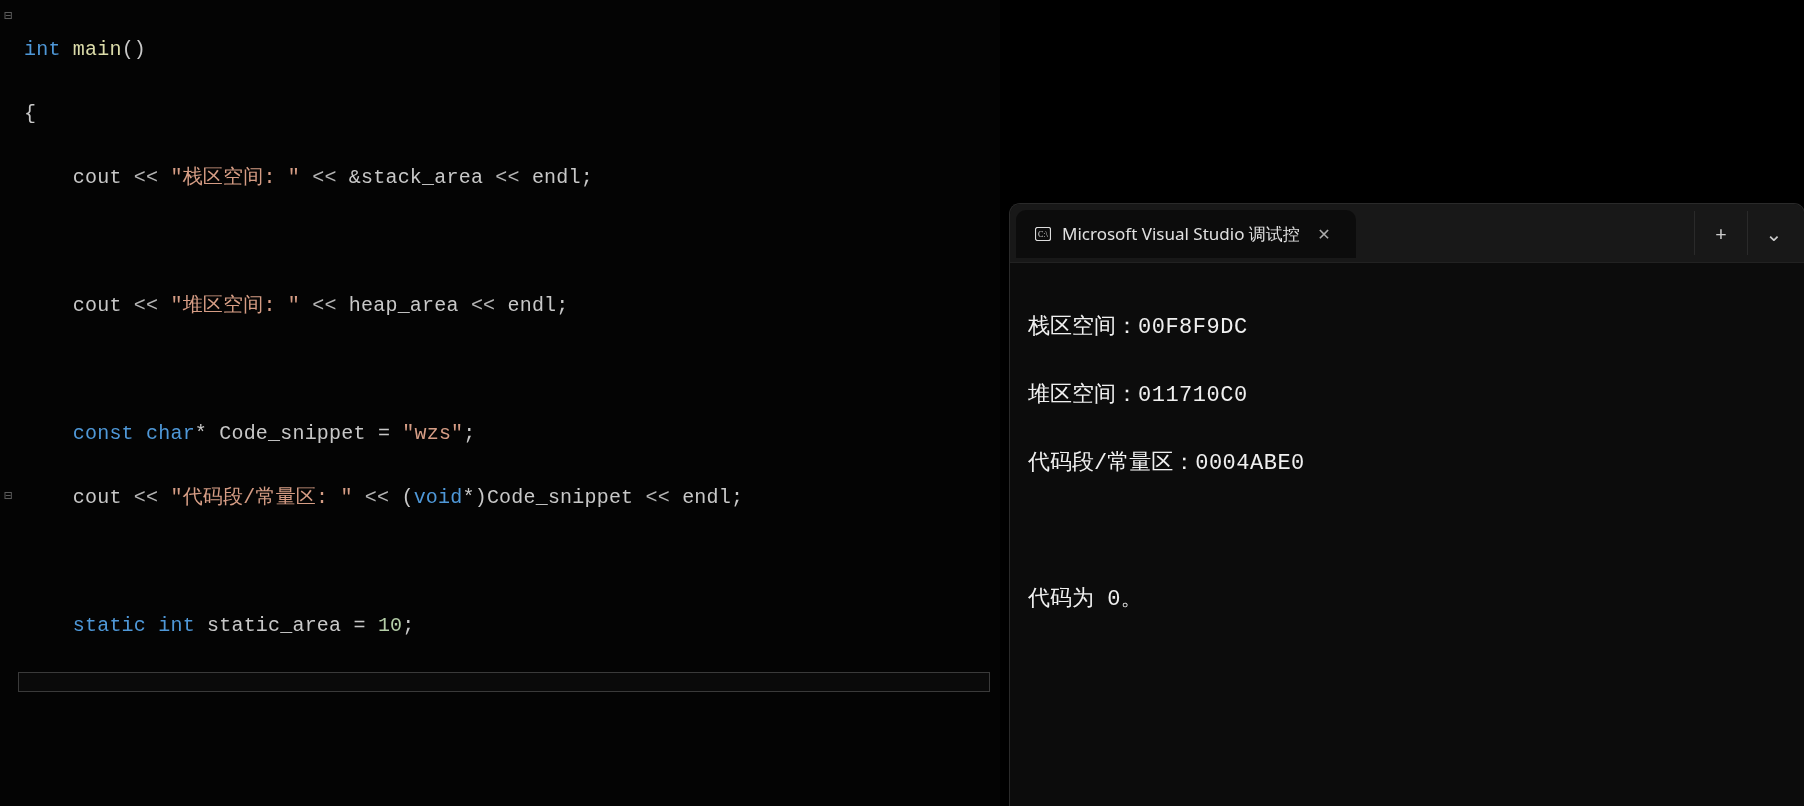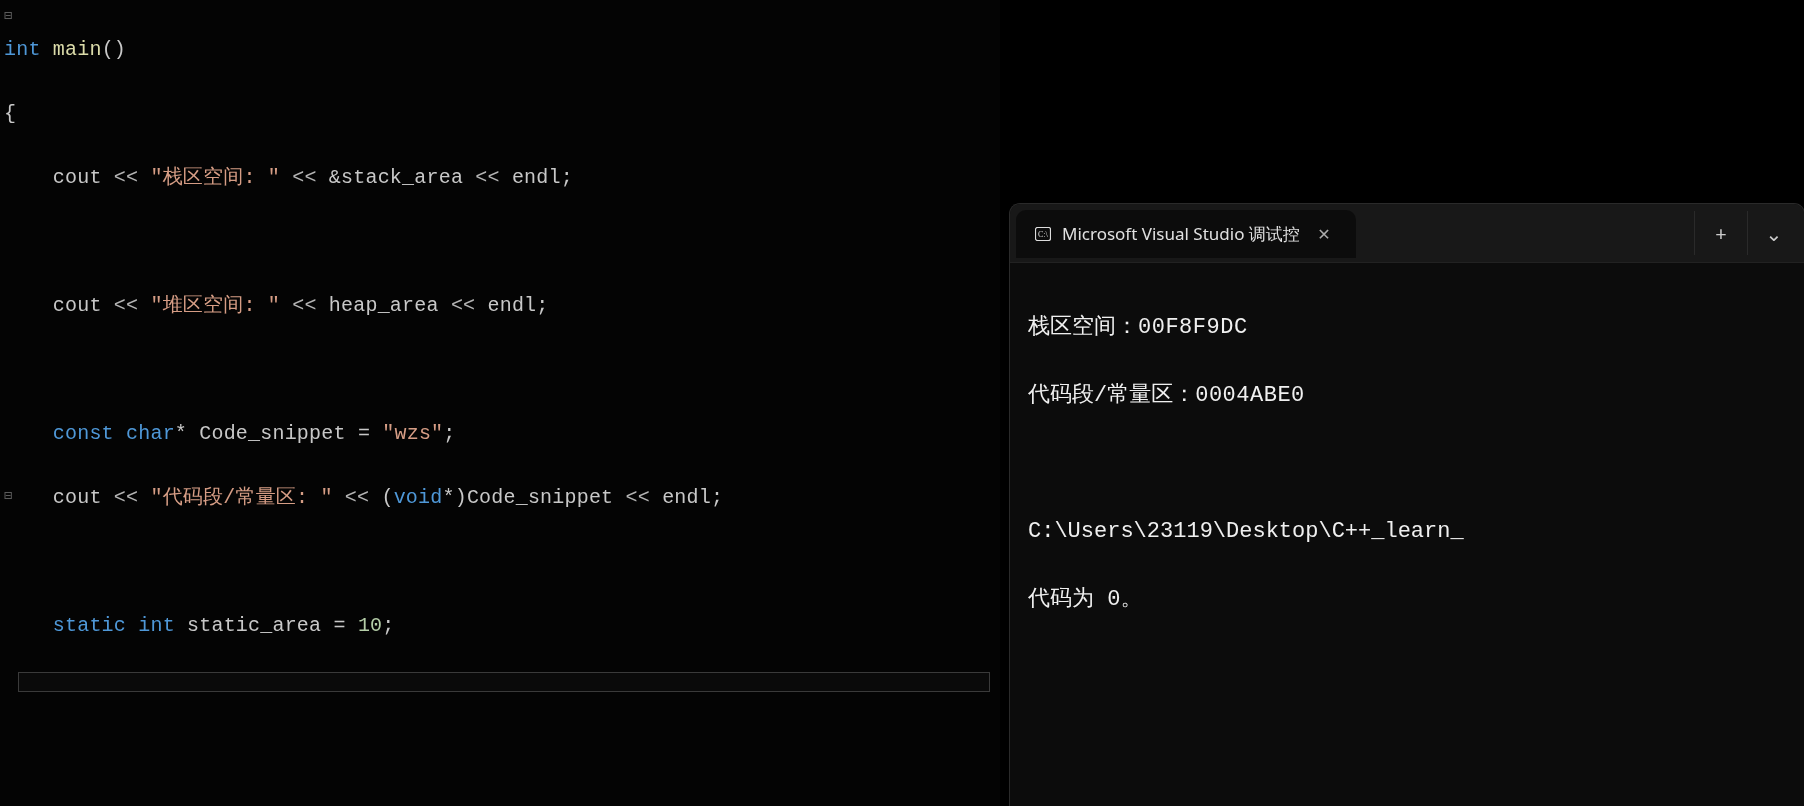--- a/index.html
+++ b/index.html
@@ -29,21 +29,21 @@
   .code {
     position: absolute;
     left: 0;
     top: 0;
     padding-top: 2px;
     white-space: pre;
     font-size: 20px;
     line-height: 32px;
     letter-spacing: 0.2px;
   }
-  .code .ln { display:block; padding-left: 4px; }
+  .code .ln { display:block; padding-left: 4px; margin-left: 20px; }
 
   .gutter {
     position:absolute;
     left:0; top:0;
     width:16px;
     color:#5a5a5a;
     font-size:14px;
     line-height:32px;
   }
   .gutter .g { display:block; height:32px; text-align:center; }
@@ -214,20 +214,20 @@
       <span class="close">✕</span>
     </div>
     <div class="term-ctrls">
       <div class="btn">+</div>
       <div class="btn">⌄</div>
     </div>
   </div>
 
   <div class="term-body">
 <span class="term-row"><span>栈区空间：</span><span class="hex">00F8F9DC</span></span>
+<span class="term-row"><span>堆区空间：</span><span class="hex">011710C0</span></span>
 <span class="term-row"><span>代码段/常量区：</span><span class="hex">0004ABE0</span></span>
 <span class="term-row"> </span>
-<span class="term-row">C:\Users\23119\Desktop\C++_learn_</span>
 <span class="term-row">代码为 0。</span>
 
 
   </div>
 </div>
 
 </body></html>

